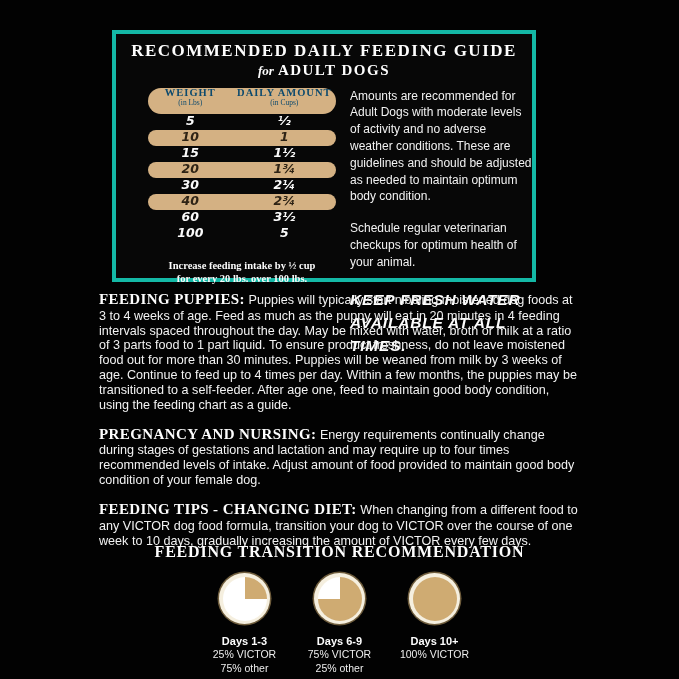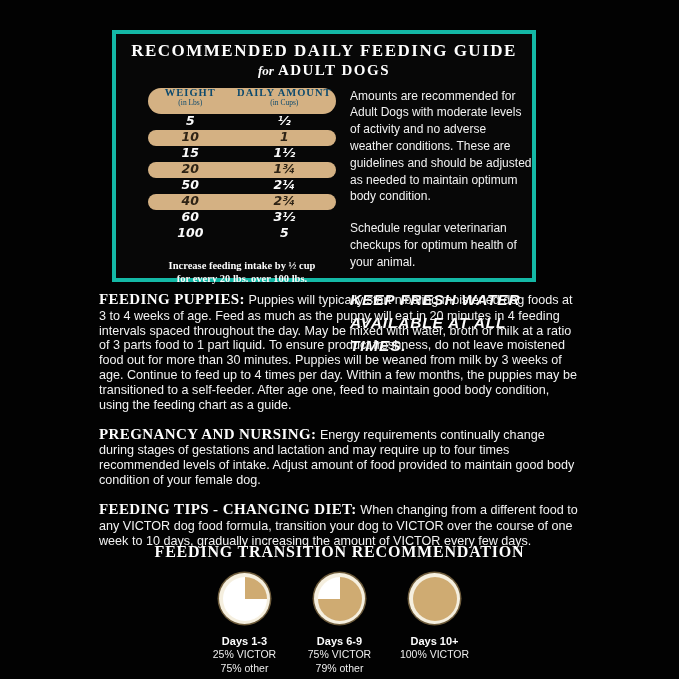--- a/index.html
+++ b/index.html
@@ -95,21 +95,21 @@
         </div>
         <div class="ft-row">
           <div class="ft-cell c1">15</div>
           <div class="ft-cell c2">1½</div>
         </div>
         <div class="ft-row pill">
           <div class="ft-cell c1">20</div>
           <div class="ft-cell c2">1¾</div>
         </div>
         <div class="ft-row">
-          <div class="ft-cell c1">50</div>
+          <div class="ft-cell c1">30</div>
           <div class="ft-cell c2">2¼</div>
         </div>
         <div class="ft-row pill">
           <div class="ft-cell c1">40</div>
           <div class="ft-cell c2">2¾</div>
         </div>
         <div class="ft-row">
           <div class="ft-cell c1">60</div>
           <div class="ft-cell c2">3½</div>
         </div>
@@ -167,21 +167,21 @@
       </div>
 
 
       <div class="pie-item">
         <div class="pie-ring">
           <div class="pie" style="background: conic-gradient(rgb(207, 171, 114) 0deg, rgb(207, 171, 114) 270deg, rgb(255, 255, 255) 270deg, rgb(255, 255, 255) 360deg);"></div>
         </div>
         <div class="pie-labels">
           <div class="pie-days">Days 6-9</div>
           <div class="pie-victor">75% VICTOR</div>
-          <div class="pie-other">79% other</div>
+          <div class="pie-other">25% other</div>
         </div>
       </div>
 
       <div class="pie-item">
         <div class="pie-ring">
           <div class="pie" style="background: conic-gradient(rgb(207, 171, 114) 0deg, rgb(207, 171, 114) 360deg, rgb(255, 255, 255) 360deg, rgb(255, 255, 255) 360deg);"></div>
         </div>
         <div class="pie-labels">
           <div class="pie-days">Days 10+</div>
           <div class="pie-victor">100% VICTOR</div>

